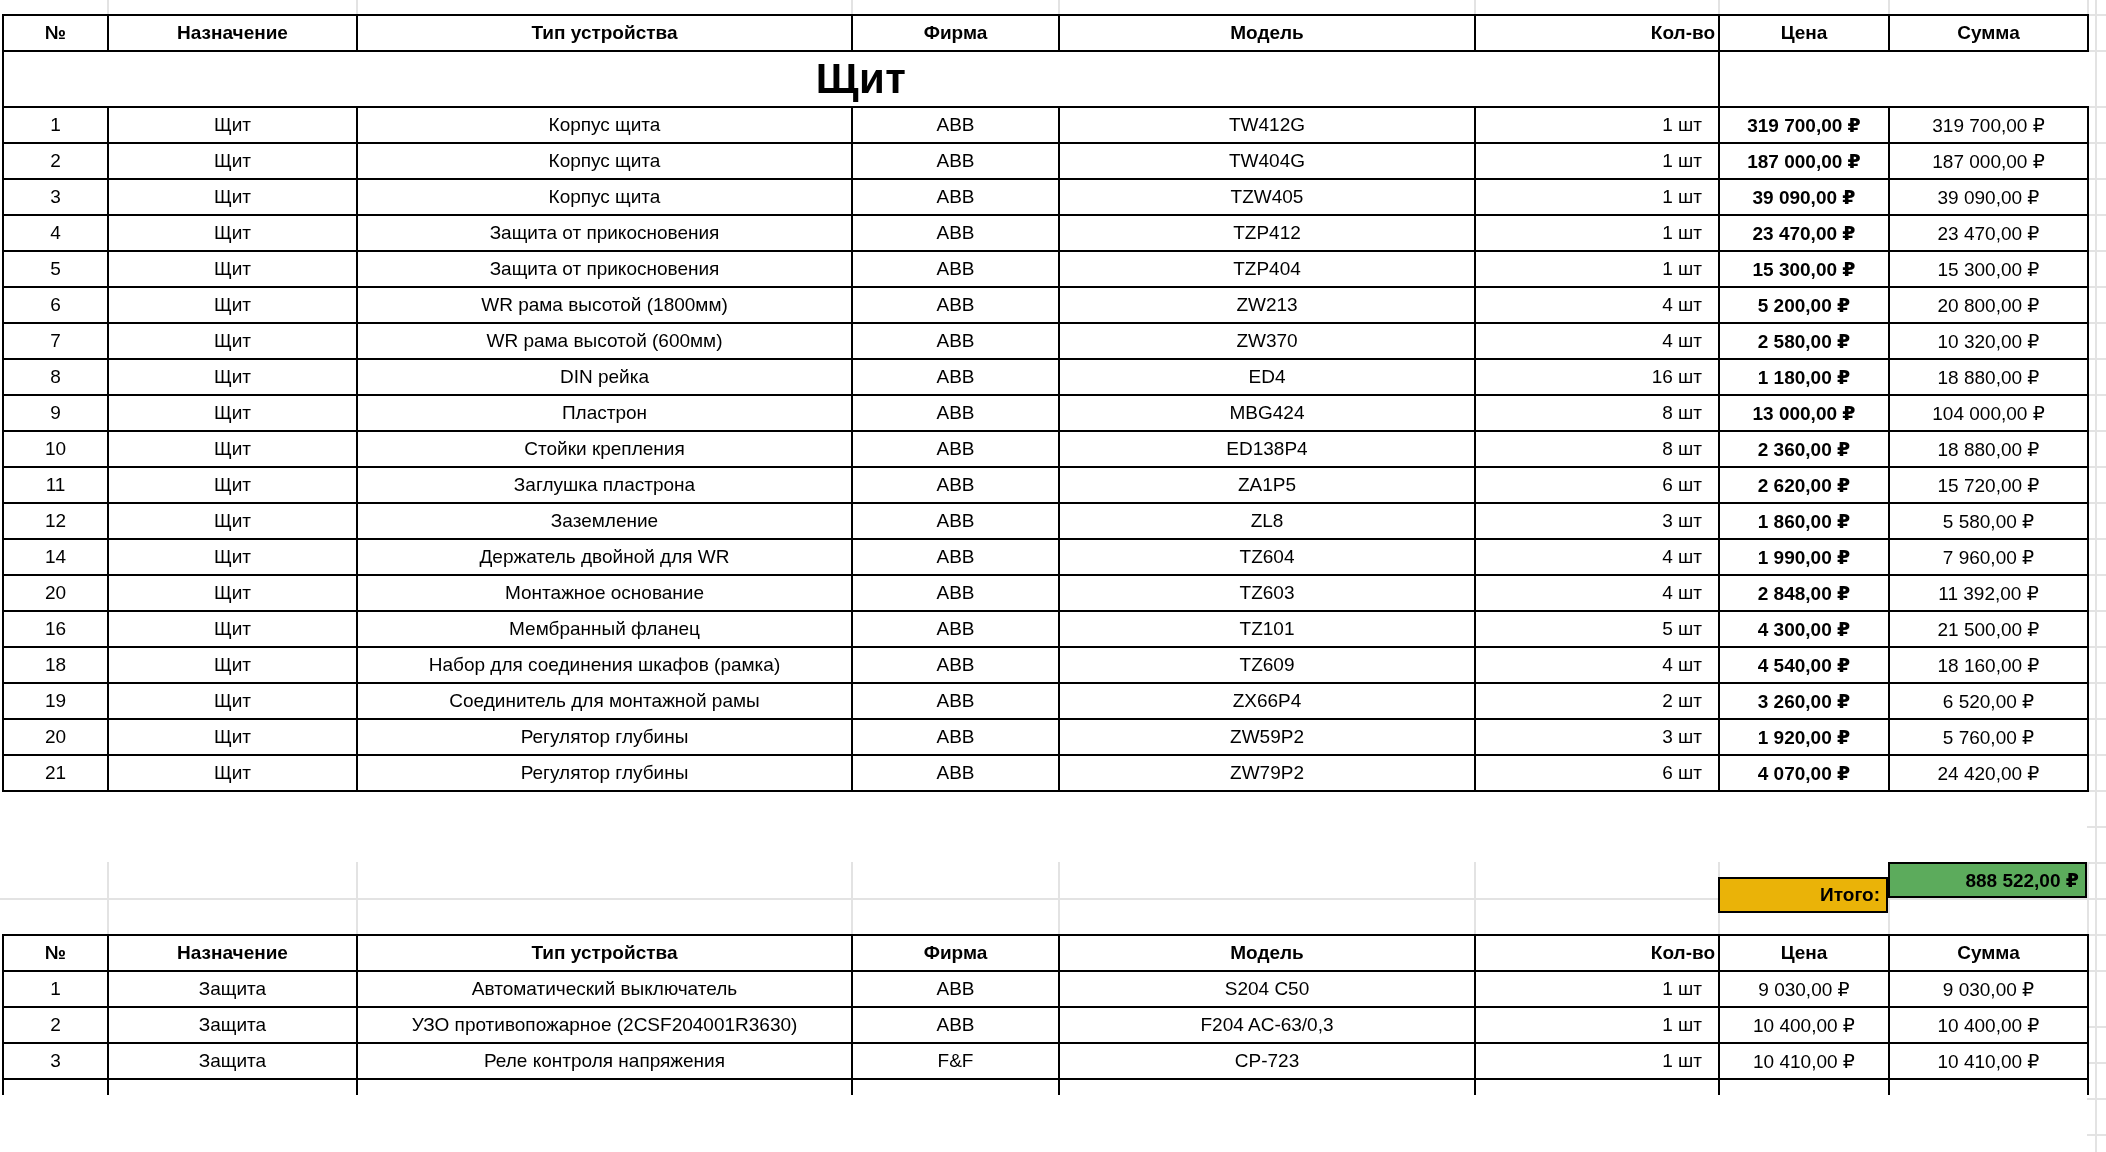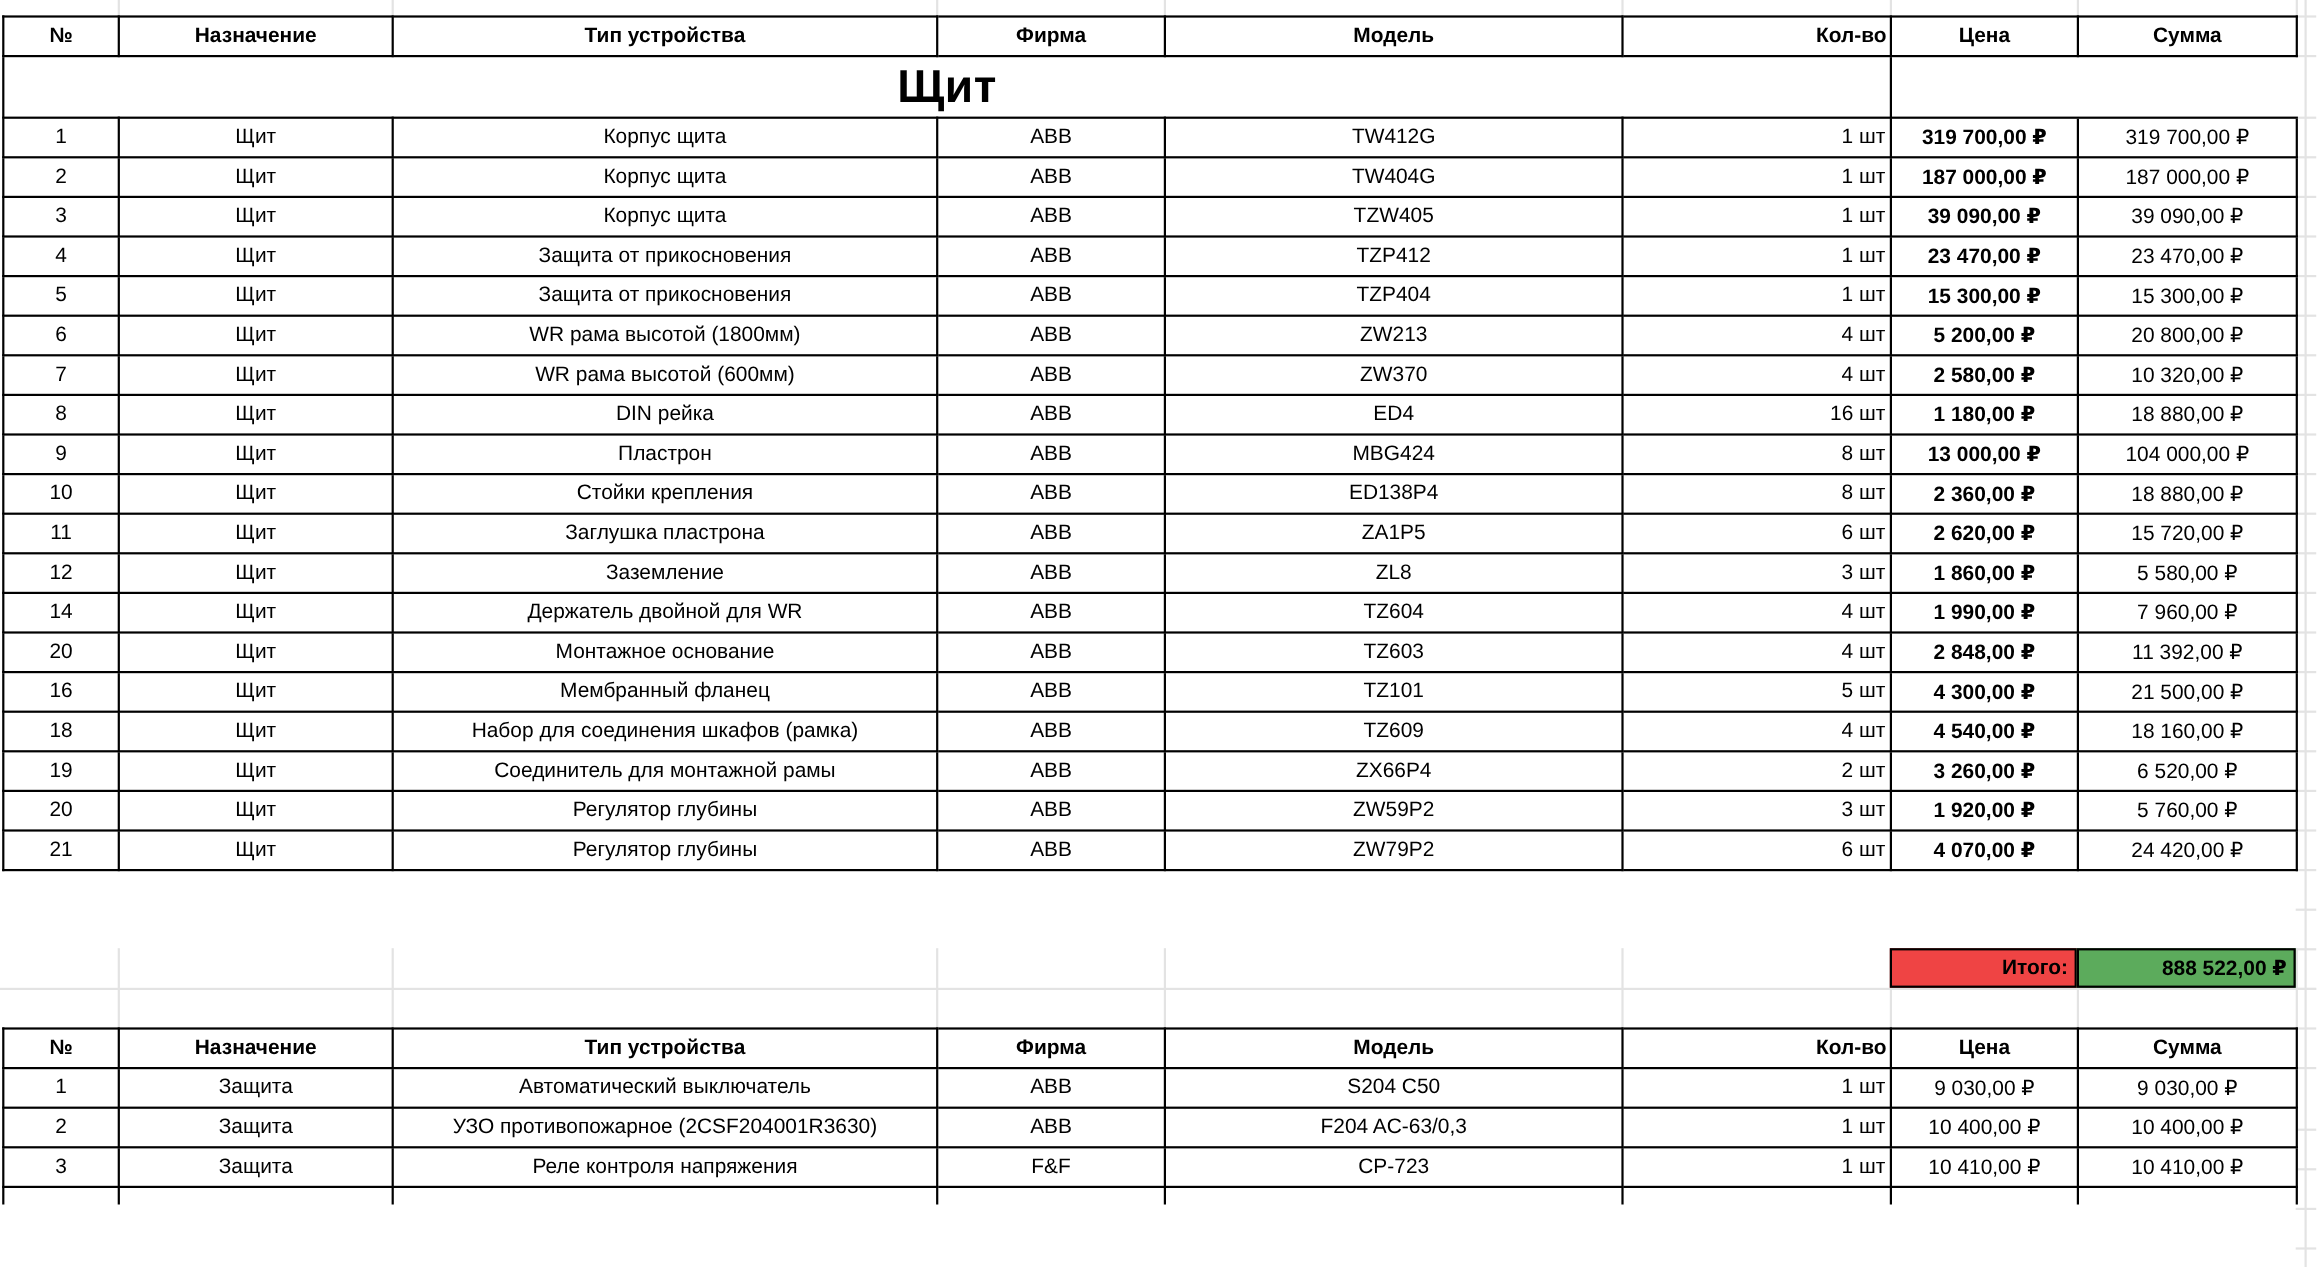--- a/index.html
+++ b/index.html
@@ -18,21 +18,21 @@
     border:2px solid #000;background:#fff;overflow:hidden;white-space:nowrap;
     font-size:19px;text-align:center;padding:0 4px;box-sizing:border-box;
   }
   tr.r-head{height:36px;}
   tr.r-head td{font-weight:bold;font-size:19px;}
   tr.r-head td.qty{text-align:right;padding-right:3px;}
   tr.r-title{height:56px;}
   tr.r-title td.title-cell{font-weight:bold;font-size:42px;letter-spacing:0.5px;}
   tr.r-title td.blank{border-left:none;border-right:none;}
   tr.r-data{height:36px;}
-  tr.r-data td.qty{text-align:right;padding-right:4px;}
+  tr.r-data td.qty{text-align:right;padding-right:16px;}
   table.sheet.pbold td.price{font-weight:bold;}
   tr.r-stub{height:16px;}
   tr.r-stub td{border-bottom:none;}
   
   #total-row{position:absolute;left:1718px;top:862px;display:flex;z-index:2;}
   #total-row .tcell{
     box-sizing:border-box;height:36px;border:2px solid #000;display:flex;
     align-items:center;justify-content:flex-end;font-weight:bold;font-size:19px;
     padding-right:6px;
   }
@@ -310,21 +310,21 @@
       <td>ABB</td>
       <td>ZW79P2</td>
       <td class="qty">6 шт</td>
       <td class="price">4 070,00 ₽</td>
       <td class="sum">24 420,00 ₽</td>
     </tr>
       </tbody>
   </table>
 
   <div id="total-row">
-    <div class="tcell" id="total-label" style="background: #ef4444;">Итого:</div>
+    <div class="tcell" id="total-label" style="background: #eab308; margin-top: 15px;">Итого:</div>
     <div class="tcell" id="total-value" style="background: rgb(92, 171, 92);">888 522,00 ₽</div>
   </div>
 
   <table class="sheet" id="table-1" style="top:934px">
     <colgroup>
       <col style="width:105px">
         <col style="width:249px">
         <col style="width:495px">
         <col style="width:207px">
       <col style="width:416px">

